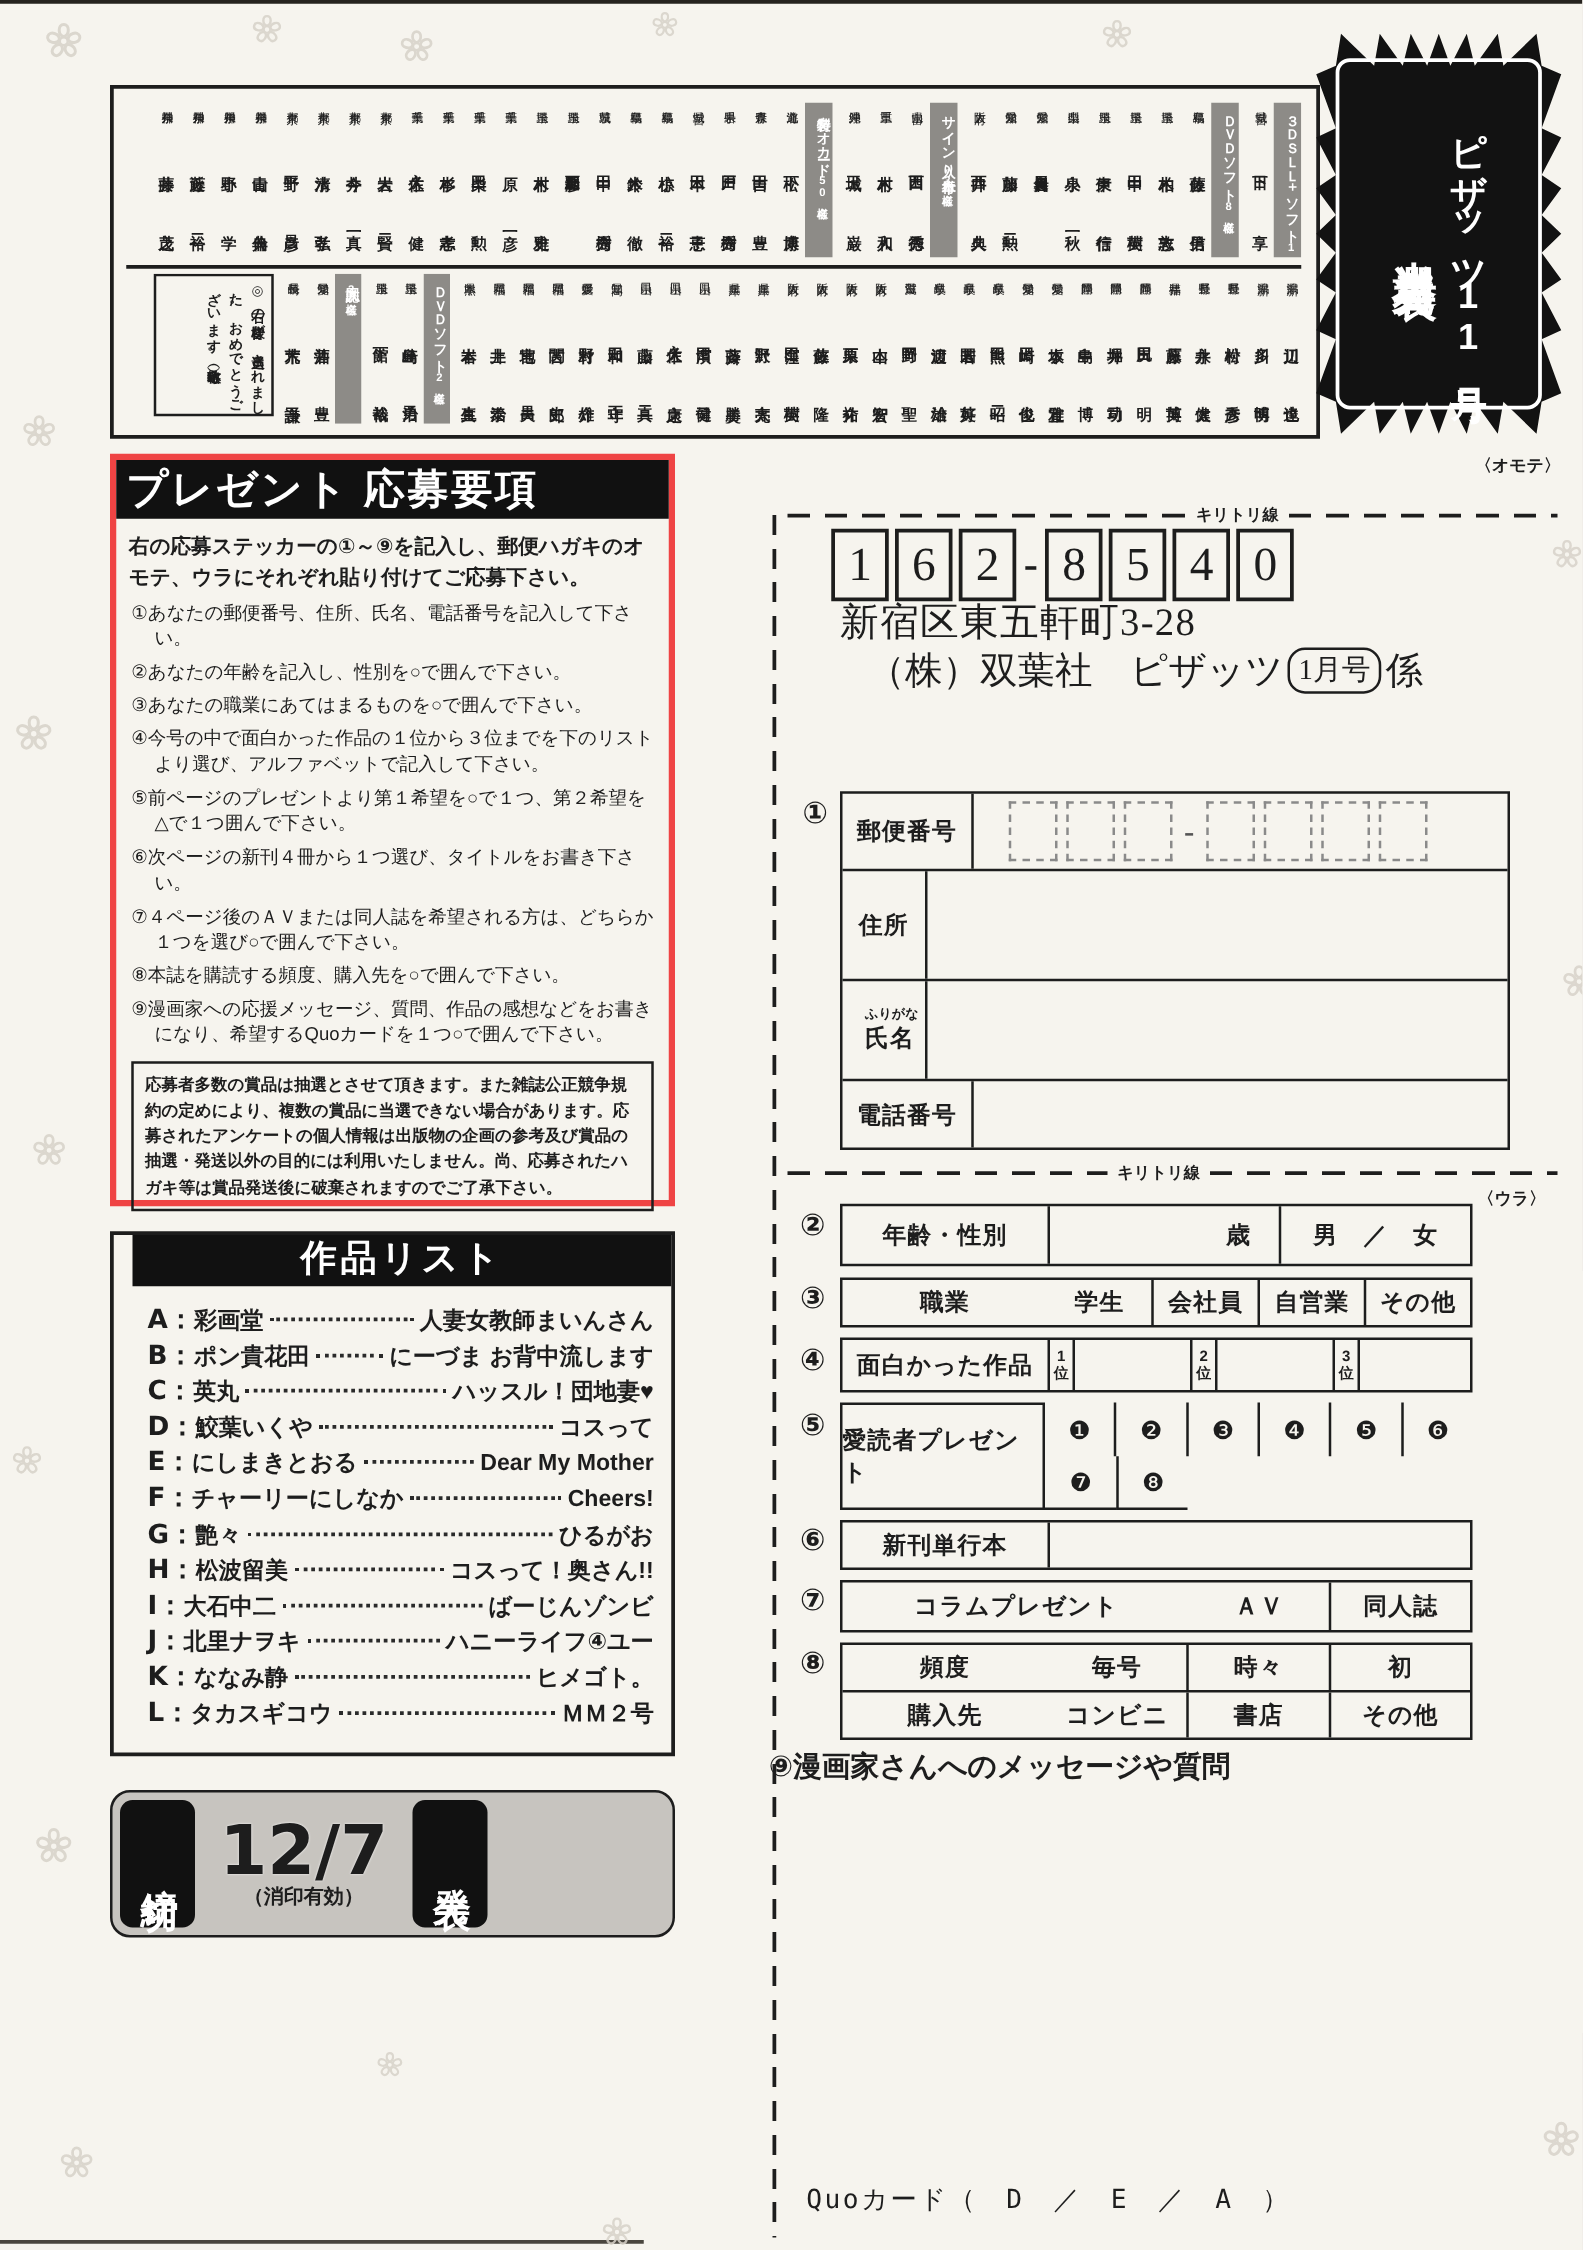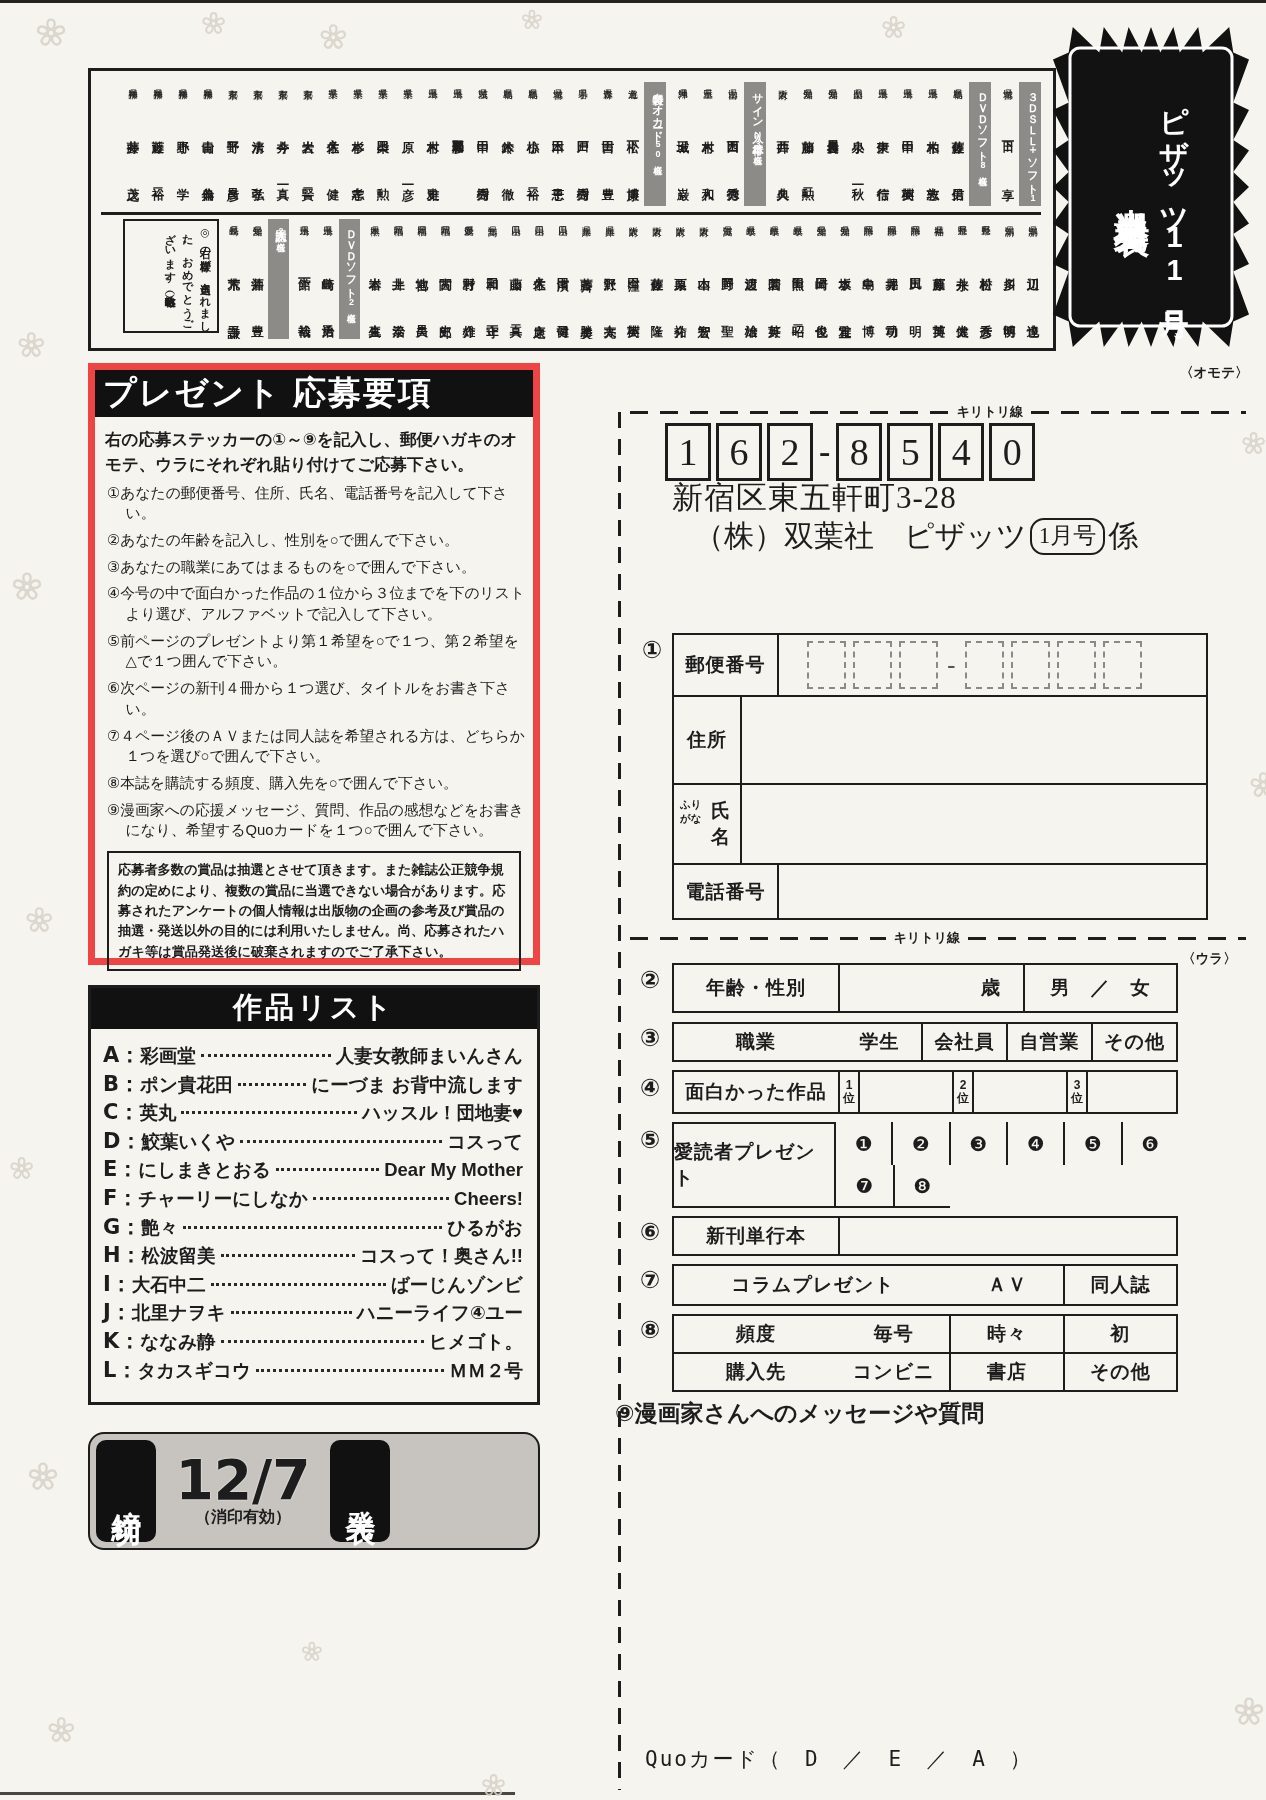--- a/index.html
+++ b/index.html
@@ -30,30 +30,30 @@
   
   .badge{position:absolute;left:1052px;top:26px;width:198px;height:322px;}
   .badge svg{position:absolute;left:0;top:0;}
   .badge-text{position:absolute;left:0;top:0;width:100%;height:100%;display:flex;flex-direction:row-reverse;
               align-items:center;justify-content:center;gap:10px;}
   .badge-c1,.badge-c2{writing-mode:vertical-rl;text-orientation:upright;color:#fff;font-weight:900;line-height:1;}
   .badge-c1{font-size:29px;letter-spacing:1px;}
   .badge-c2{font-size:36px;letter-spacing:3px;}
 
   
-  .guide-box{position:absolute;left:88px;top:363px;width:452px;height:602px;border:7px solid #ef4444;box-sizing:border-box;}
+  .guide-box{position:absolute;left:88px;top:363px;width:452px;height:602px;border:5px solid #ef4444;box-sizing:border-box;}
   .guide-title{background:#111;color:#fff;font-size:33px;font-weight:900;letter-spacing:2px;padding:6px 8px 8px;line-height:1;}
   .guide-intro{font-size:16.5px;font-weight:800;margin:10px 10px 6px;line-height:1.5;}
   .guide-items{margin:4px 8px 0 12px;}
   .guide-item{font-size:14.8px;line-height:1.4;margin-bottom:6px;padding-left:1.25em;text-indent:-1.25em;font-weight:500;}
   .guide-notice{margin:10px 12px;border:2.5px solid #1d1d1d;padding:7px 9px;font-size:13.2px;line-height:1.55;
                 font-family:"Liberation Serif","DejaVu Serif",serif;font-weight:600;}
 
   
-  .works-box{position:absolute;left:88px;top:985px;width:452px;height:420px;border:3px solid #1d1d1d;box-sizing:border-box;}
+  .works-box{position:absolute;left:88px;top:985px;width:452px;height:420px;border:3px solid #1d1d1d;box-sizing:border-box;padding-left:15px;}
   .works-title{background:#111;color:#fff;font-size:29px;font-weight:900;letter-spacing:3px;text-align:center;padding:5px 0 7px;line-height:1;}
   .works-rows{padding:12px 14px 0 12px;}
   .wk-row{display:flex;align-items:baseline;height:28.6px;}
   .wk-letter{font-size:21px;font-weight:900;font-family:"DejaVu Sans",sans-serif;}
   .wk-author{font-size:18.5px;font-weight:800;}
   .wk-dots{flex:1;border-bottom:3px dotted #2a2a2a;margin:0 5px;transform:translateY(-5px);min-width:12px;}
   .wk-title{font-size:18.5px;font-weight:800;white-space:nowrap;}
 
   
   .deadline-bar{position:absolute;left:88px;top:1432px;width:452px;height:118px;background:#c7c4bf;border:2.5px solid #1d1d1d;
@@ -86,21 +86,21 @@
   .circ-num{position:absolute;font-size:24px;font-weight:600;}
 
   .ftable{position:absolute;border:2.5px solid #1d1d1d;box-sizing:border-box;display:flex;flex-direction:column;}
   .frow{display:flex;flex:1;border-top:2.5px solid #1d1d1d;}
   .frow:first-child{border-top:none;}
   .fcell{border-left:2.5px solid #1d1d1d;display:flex;align-items:center;justify-content:center;box-sizing:border-box;}
   .fcell:first-child{border-left:none;}
   .flabel{font-size:19px;font-weight:600;letter-spacing:1px;}
   .t1-lbl-narrow{flex:0 0 66px;}
   .t1-lbl-wide{flex:0 0 103px;}
-  .furiwrap{display:flex;flex-direction:row;align-items:flex-start;padding-left:6px;width:100%;}
+  .furiwrap{display:flex;flex-direction:column;align-items:flex-start;padding-left:18px;width:100%;}
   .furi{font-size:10.5px;font-weight:600;}
   .minirow{display:flex;align-items:center;gap:7px;padding-left:28px;}
   .mini{width:35px;height:44px;border:2px dashed #8a8a8a;}
   .mdash{font-size:26px;color:#555;margin:0 2px;}
   .cell-txt{font-size:19px;font-weight:600;letter-spacing:1px;}
   .rank{flex:0 0 20px;font-size:12px;line-height:1.1;white-space:pre-line;text-align:center;font-weight:600;}
   .pnum{font-size:20px;font-family:"DejaVu Sans",sans-serif;}
   .q9{position:absolute;left:615px;top:1398px;font-size:23px;font-weight:600;}
   .quo{position:absolute;left:645px;top:1745px;font-family:"DejaVu Sans Mono","Liberation Mono",monospace;
        font-size:21px;letter-spacing:2px;}

